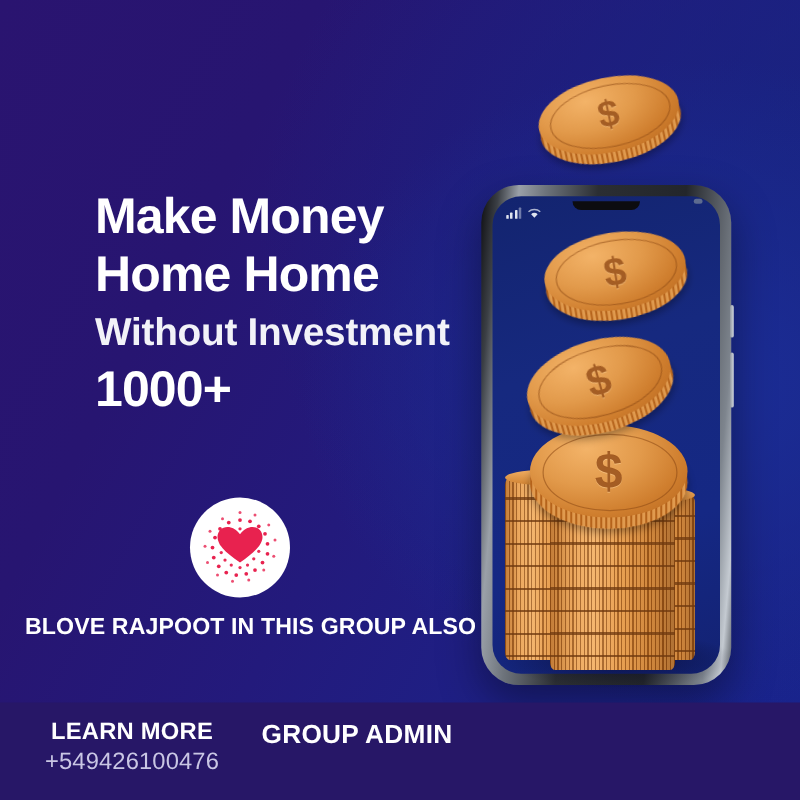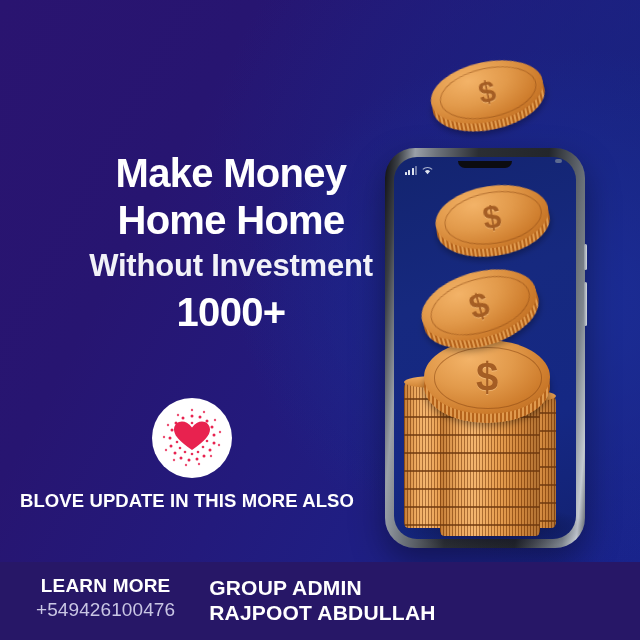--- a/index.html
+++ b/index.html
@@ -24,25 +24,24 @@
     position: absolute;
     left: 0; right: 0; bottom: 0;
     height: 78px;
     background: #271767;
     z-index: 40;
   }
 
   
   .copy {
     position: absolute;
-    left: 66px;
+    left: 76px;
     top: 150px;
     z-index: 30;
     width: 330px;
-    text-align: center;
   }
   .h-line {
     color: #ffffff;
     font-weight: 700;
     font-size: 40px;
     line-height: 47px;
     letter-spacing: -0.7px;
     white-space: nowrap;
   }
   .sub-line {
@@ -404,26 +403,25 @@
           <circle cx="12" cy="39" r="1.2"></circle>
             <circle cx="16" cy="27" r="1.2"></circle>
           <circle cx="26" cy="17" r="1.2"></circle>
         </g>
 
         <path d="M40 52 C27 43 22 37 22 31.5 C22 26.8 25.6 23.5 30 23.5 C33.4 23.5 37 25.4 40 29.4 C43 25.4 46.6 23.5 50 23.5 C54.4 23.5 58 26.8 58 31.5 C58 37 53 43 40 52 Z"></path>
       </g>
     </svg>
   </div>
 
-  <div class="blove">BLOVE UPDATE IN THIS MORE ALSO</div>
+  <div class="blove">BLOVE RAJPOOT IN THIS GROUP ALSO</div>
 
   <div class="footer">
     <div class="learn-col">
       <div class="learn-title">LEARN MORE</div>
       <div class="learn-phone">+549426100476</div>
     </div>
     <div class="admin-col">
       <div class="admin-line">GROUP ADMIN</div>
-      <div class="admin-line">RAJPOOT ABDULLAH</div>
     </div>
   </div>
 
 </div>
 
 </body></html>

